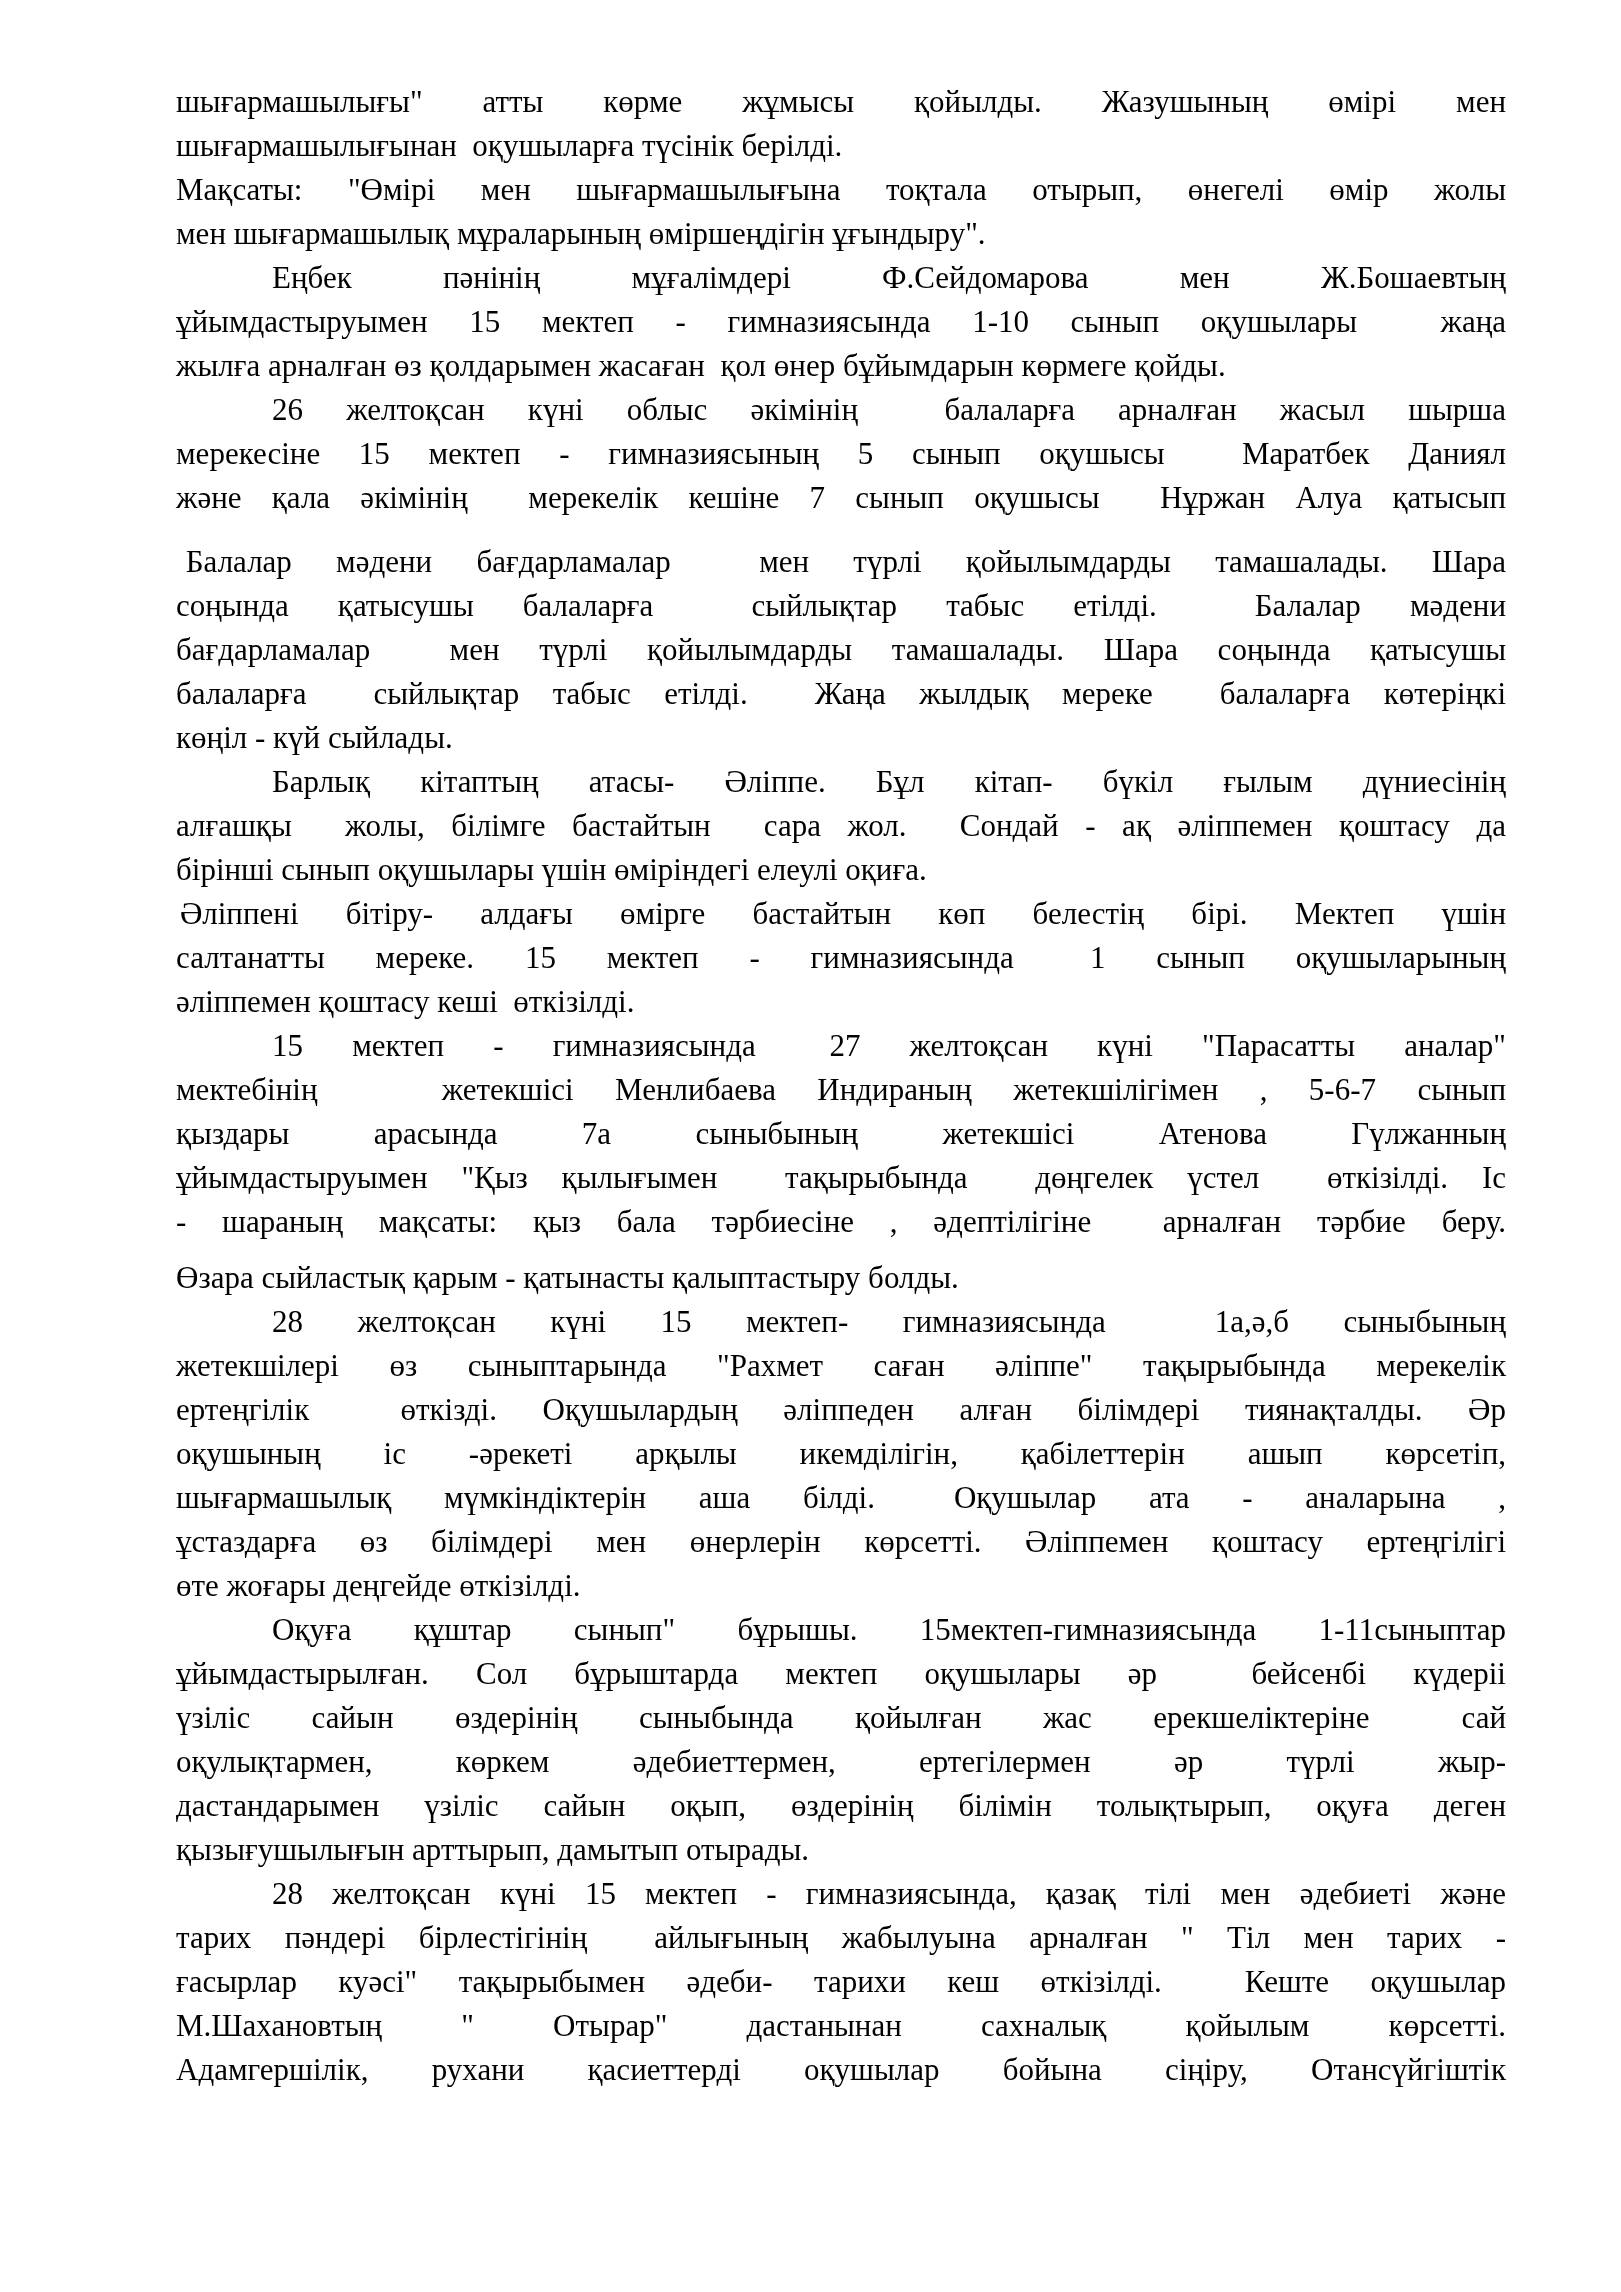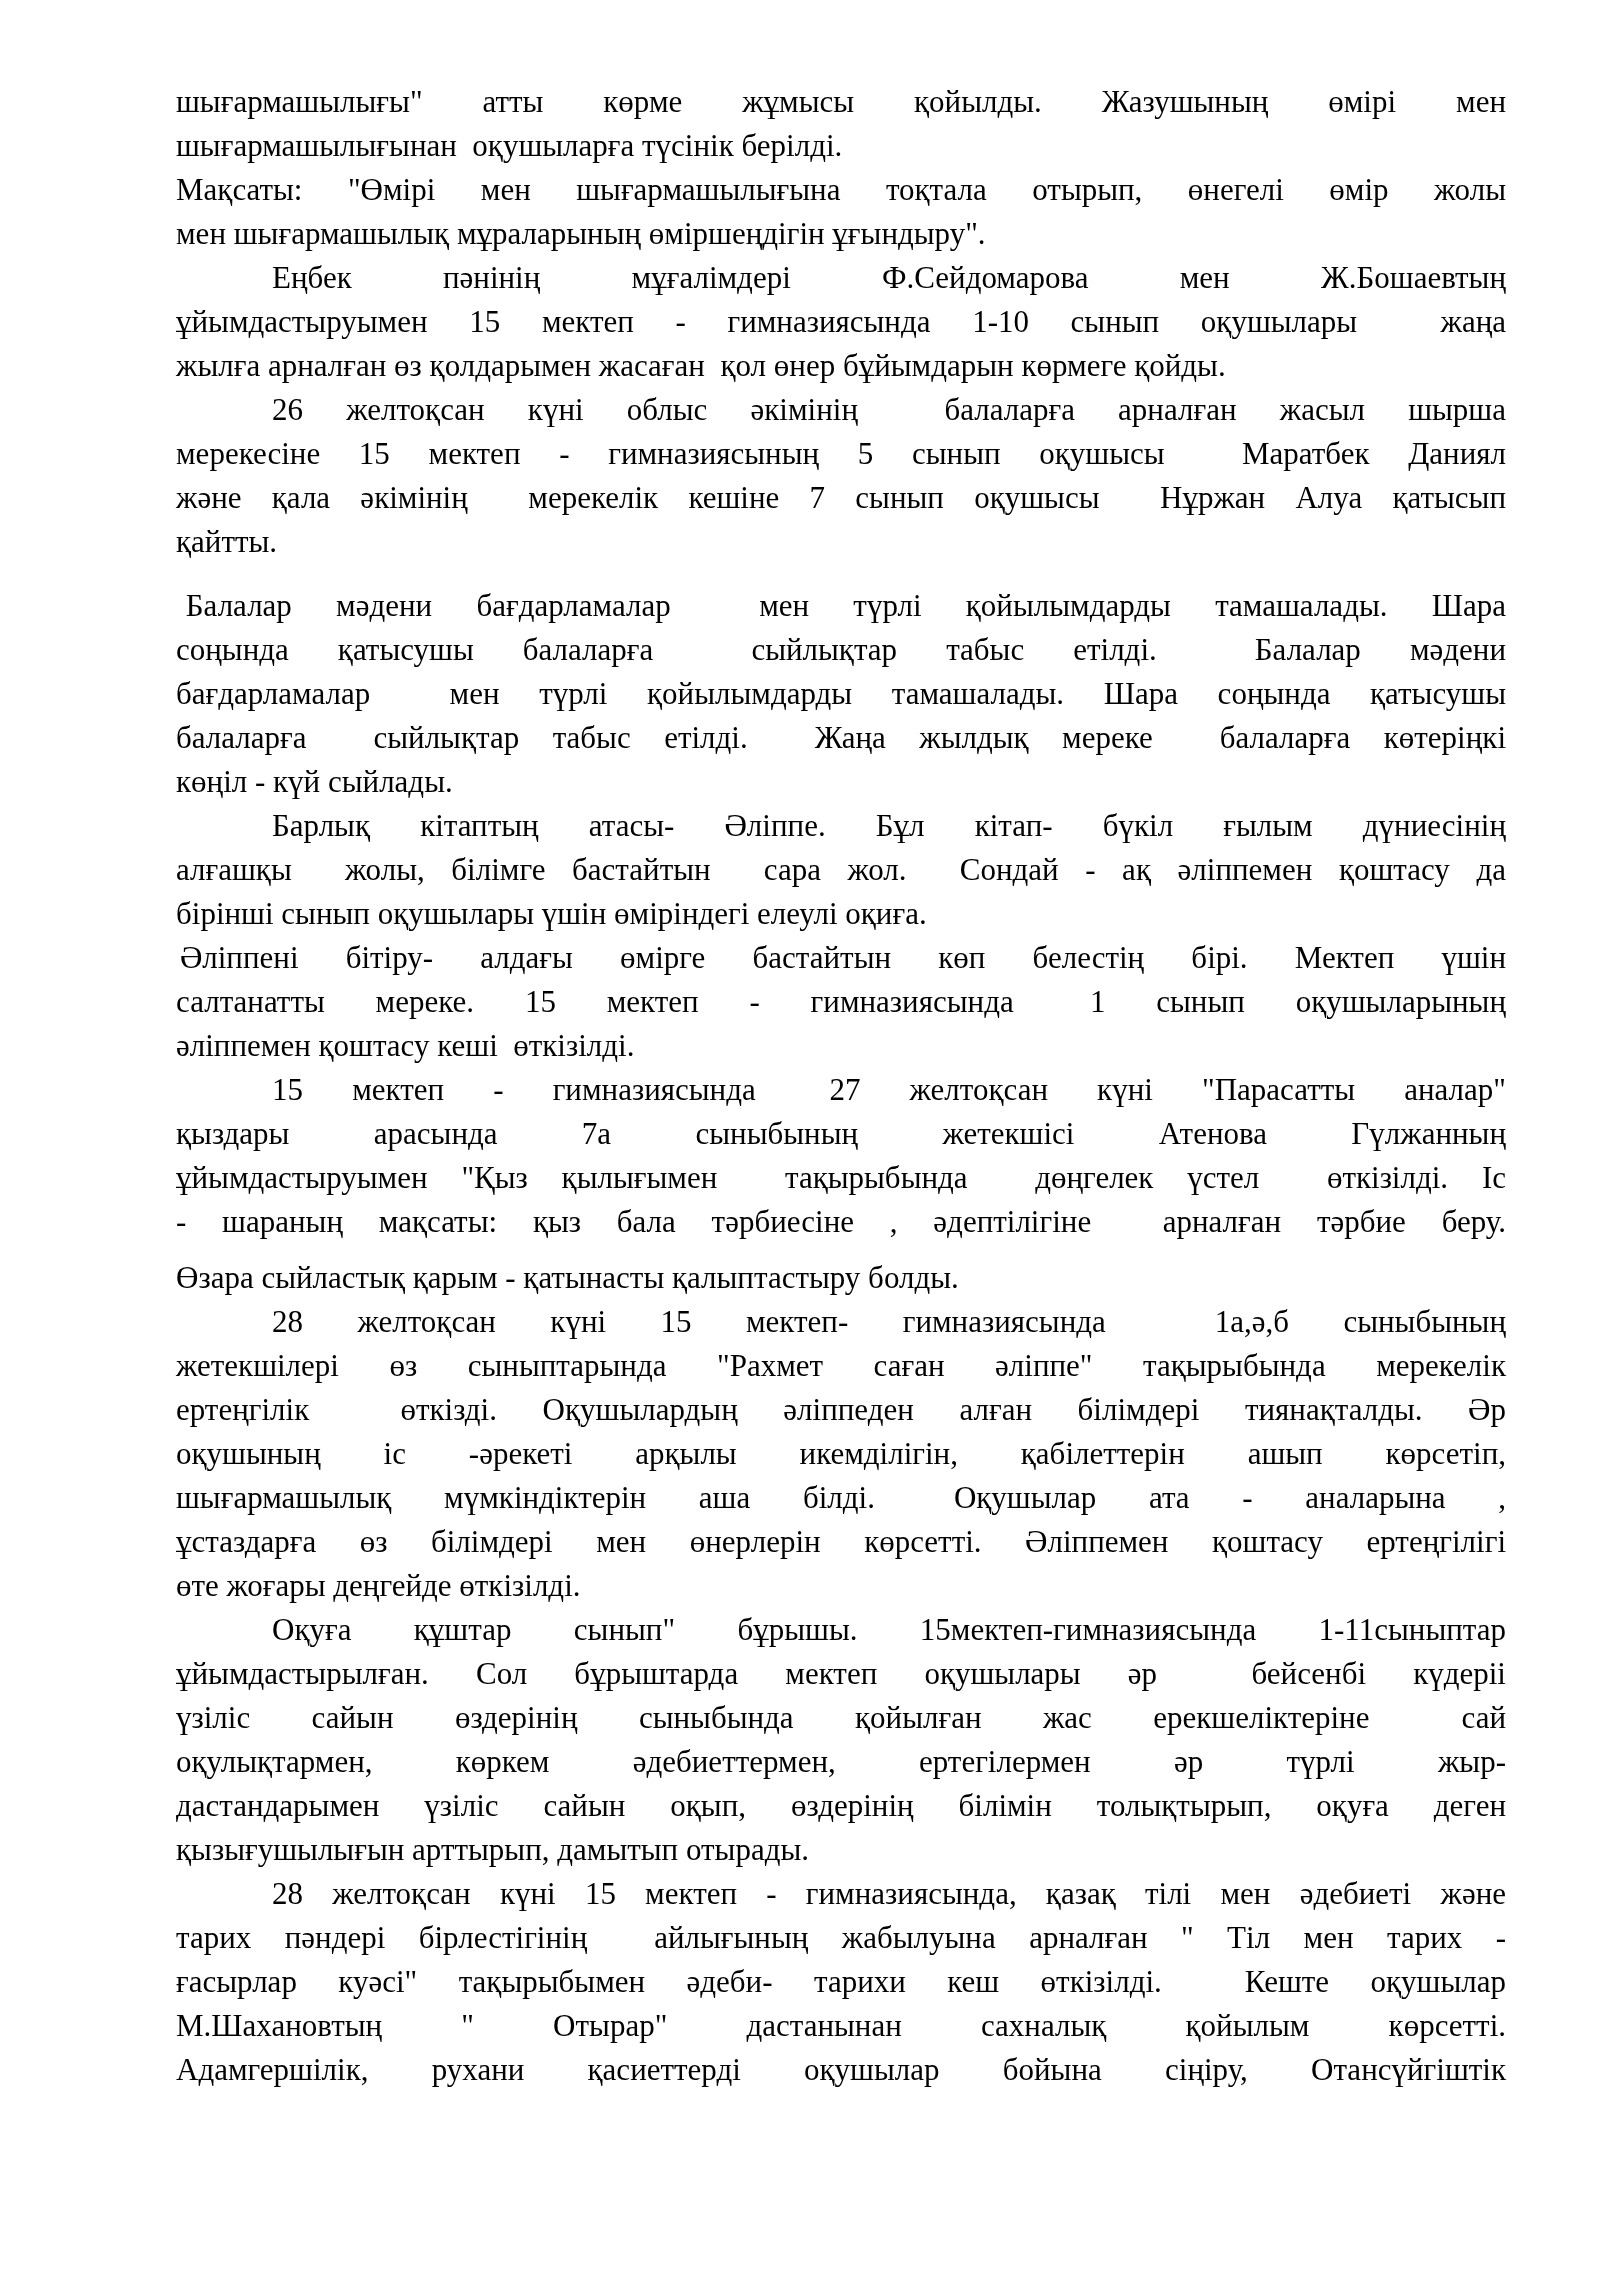--- a/index.html
+++ b/index.html
@@ -62,21 +62,20 @@
   <div>
     <span class="line indent" style="white-space: pre-wrap; word-spacing: 0px;">Еңбек    пәнінің    мұғалімдері    Ф.Сейдомарова    мен    Ж.Бошаевтың</span>
     <span class="line" style="white-space: pre-wrap; word-spacing: 0px;">ұйымдастыруымен 15 мектеп - гимназиясында 1-10 сынып оқушылары  жаңа</span>
     <span class="line last" style="white-space: pre-wrap; word-spacing: 0px;">жылға арналған өз қолдарымен жасаған  қол өнер бұйымдарын көрмеге қойды.</span>
   </div>
 
   <div>
     <span class="line indent" style="white-space: pre-wrap; word-spacing: 0px;">26 желтоқсан күні облыс әкімінің  балаларға арналған жасыл шырша</span>
     <span class="line" style="white-space: pre-wrap; word-spacing: 0px;">мерекесіне 15 мектеп - гимназиясының 5 сынып оқушысы  Маратбек Даниял</span>
     <span class="line" style="white-space: pre-wrap; word-spacing: 0px;">және қала әкімінің  мерекелік кешіне 7 сынып оқушысы  Нұржан Алуа қатысып</span>
-    <span class="line last" style="white-space: pre-wrap; word-spacing: 0px;">қайтты.</span>
   </div>
 
   <div>
     <span class="line small-indent" style="white-space: pre-wrap; word-spacing: 0px; margin-top: 20px;">Балалар мәдени бағдарламалар  мен түрлі қойылымдарды тамашалады. Шара</span>
     <span class="line" style="white-space: pre-wrap; word-spacing: 0px;">соңында қатысушы балаларға  сыйлықтар табыс етілді.  Балалар мәдени</span>
     <span class="line" style="white-space: pre-wrap; word-spacing: 0px;">бағдарламалар  мен түрлі қойылымдарды тамашалады. Шара соңында қатысушы</span>
     <span class="line" style="white-space: pre-wrap; word-spacing: 0px;">балаларға  сыйлықтар табыс етілді.  Жаңа жылдық мереке  балаларға көтеріңкі</span>
     <span class="line last" style="white-space: pre-wrap; word-spacing: 0px;">көңіл - күй сыйлады.</span>
   </div>
 
@@ -87,20 +86,21 @@
   </div>
 
   <div>
     <span class="line tiny-indent" style="white-space: pre-wrap; word-spacing: 0px;">Әліппені  бітіру-  алдағы  өмірге  бастайтын  көп  белестің  бірі.  Мектеп  үшін</span>
     <span class="line" style="white-space: pre-wrap; word-spacing: 0px;">салтанатты  мереке.  15  мектеп  -  гимназиясында   1  сынып  оқушыларының</span>
     <span class="line last" style="white-space: pre-wrap; word-spacing: 0px;">әліппемен қоштасу кеші  өткізілді.</span>
   </div>
 
   <div>
     <span class="line indent" style="white-space: pre-wrap; word-spacing: 0px;">15  мектеп  -  гимназиясында   27  желтоқсан  күні  "Парасатты  аналар"</span>
+    <span class="line" style="white-space: pre-wrap; word-spacing: 0px;">мектебінің   жетекшісі Менлибаева Индираның жетекшілігімен , 5-6-7 сынып</span>
     <span class="line" style="white-space: pre-wrap; word-spacing: 0px;">қыздары    арасында    7а    сыныбының    жетекшісі    Атенова    Гүлжанның</span>
     <span class="line" style="white-space: pre-wrap; word-spacing: 0px;">ұйымдастыруымен "Қыз қылығымен  тақырыбында  дөңгелек үстел  өткізілді. Іс</span>
     <span class="line" style="white-space: pre-wrap; word-spacing: 0px;">- шараның мақсаты: қыз бала тәрбиесіне , әдептілігіне  арналған тәрбие беру.</span>
     <span class="line last" style="white-space: pre-wrap; word-spacing: 0px; margin-top: 12px;">Өзара сыйластық қарым - қатынасты қалыптастыру болды.</span>
   </div>
 
   <div>
     <span class="line indent" style="white-space: pre-wrap; word-spacing: 0px;">28  желтоқсан  күні  15  мектеп-  гимназиясында    1а,ә,б  сыныбының</span>
     <span class="line" style="white-space: pre-wrap; word-spacing: 0px;">жетекшілері өз сыныптарында "Рахмет саған әліппе" тақырыбында мерекелік</span>
     <span class="line" style="white-space: pre-wrap; word-spacing: 0px;">ертеңгілік  өткізді. Оқушылардың әліппеден алған білімдері тиянақталды. Әр</span>

